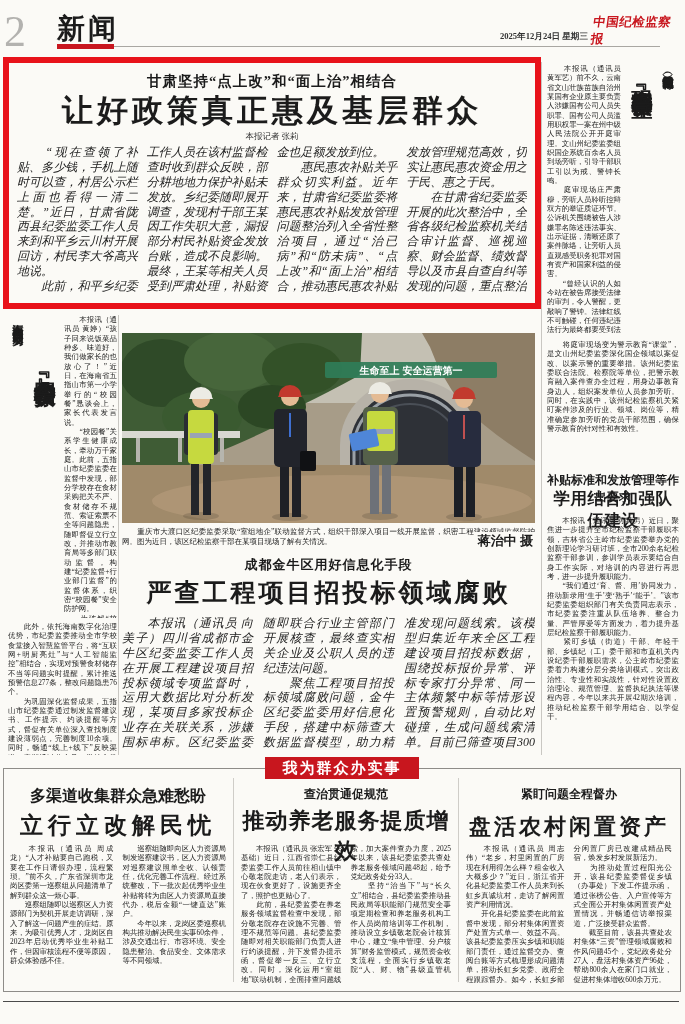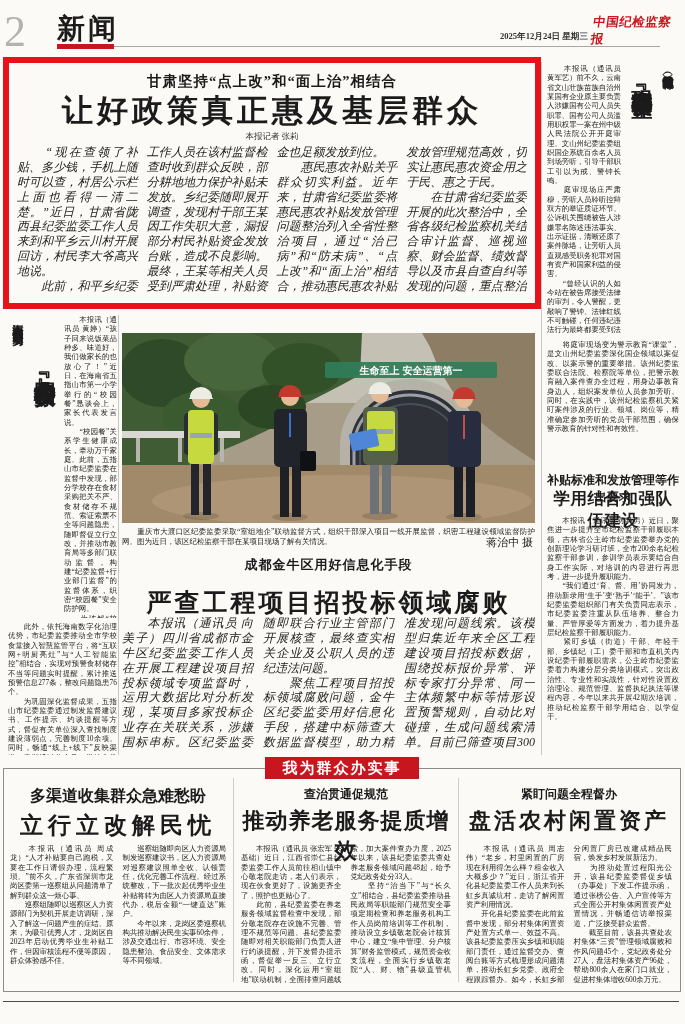--- a/index.html
+++ b/index.html
@@ -7,21 +7,21 @@
         font-family:"Liberation Serif","DejaVu Serif",serif;color:#1b1b1b;}
   .abs{position:absolute;}
   .jt{text-align:justify;text-justify:inter-ideograph;overflow:hidden;}
   .body-text{font-size:12px;line-height:1.24;white-space:pre-wrap;color:#222;font-style:italic;}
   .body-sm{font-size:7.4px;line-height:1.26;white-space:pre-wrap;color:#222;}
   .kicker{font-weight:bold;text-align:center;}
   .headline{font-weight:bold;text-align:center;letter-spacing:4px;}
   .vert{writing-mode:vertical-rl;text-orientation:mixed;}
   .hairline-v{width:1px;background:#c9c7c2;}
   .red{color:#c8161e;}
-  .credit{position:absolute;right:2px;bottom:1px;font-size:11px;font-weight:normal;background:#fbfaf6;padding-left:4px;}
+  .credit{position:absolute;right:2px;bottom:1px;font-size:13px;font-weight:bold;background:#fbfaf6;padding-left:4px;}
   svg text{font-family:"Liberation Sans","DejaVu Sans",sans-serif;}
 </style>
 </head>
 <body>
 
 <div id="page">
 
   <div class="abs" style="left:4px;top:6px;font-size:44px;color:#b3b2af;font-weight:normal;">2</div>
   <div class="abs" style="left:57px;top:10px;font-size:28px;font-weight:bold;letter-spacing:3px;">新闻</div>
   <div class="abs" style="left:57px;top:44px;width:57px;height:5px;background:#c8161e;"></div>
@@ -128,21 +128,21 @@
       </g>
     </svg>
   </div>
   <div class="abs" style="left:122px;top:527px;width:413px;height:24px;">
     <div class="jt" style="font-size:7.5px;line-height:1.35;color:#222;height:24px;overflow:hidden;">　　重庆市大渡口区纪委监委采取“室组地企”联动监督方式，组织干部深入项目一线开展监督，织密工程建设领域监督防护网。图为近日，该区纪检监察干部在某项目现场了解有关情况。</div>
     <div class="credit">蒋治中 摄</div>
   </div>
 
   <div class="abs" style="left:122px;top:556px;width:413px;height:200px;">
     <div class="kicker" style="font-size:13px;letter-spacing:1px;">成都金牛区用好信息化手段</div>
-    <div class="headline" style="font-size:25px;letter-spacing:3px;margin-top:12px;">严查工程项目招投标领域腐败</div>
+    <div class="headline" style="font-size:25px;letter-spacing:3px;margin-top:2px;">严查工程项目招投标领域腐败</div>
     <div class="abs jt body-text" style="left:0;top:60px;width:413px;height:138px;column-count:3;column-gap:10px;">　　本报讯（通讯员 向美子）四川省成都市金牛区纪委监委工作人员在开展工程建设项目招投标领域专项监督时，运用大数据比对分析发现，某项目多家投标企业存在关联关系，涉嫌围标串标。区纪委监委随即联合行业主管部门开展核查，最终查实相关企业及公职人员的违纪违法问题。
 　　聚焦工程项目招投标领域腐败问题，金牛区纪委监委用好信息化手段，搭建中标筛查大数据监督模型，助力精准发现问题线索。该模型归集近年来全区工程建设项目招投标数据，围绕投标报价异常、评标专家打分异常、同一主体频繁中标等情形设置预警规则，自动比对碰撞，生成问题线索清单。目前已筛查项目300余个，发现异常情形45条，立案查处一批典型案件，涉及某水利工程违规插手干预招投标等问题，依法移送司法机关2人，给予党纪政务处分9人。
 　　在严肃查处的同时，该区纪委监委推动职能部门完善招投标管理制度，规范评标专家管理，压缩自由裁量空间，促进招投标活动公开透明、规范有序运行，护航项目建设廉洁高效推进。</div>
   </div>
 
   <div class="abs hairline-v" style="left:541px;top:62px;height:693px;"></div>
 
   <div class="abs" style="left:547px;top:60px;width:132px;height:697px;">
 
     <div class="abs jt body-sm" style="left:0;top:4px;width:74px;height:270px;">　　本报讯（通讯员 黄军艺）前不久，云南省文山壮族苗族自治州某国有企业原主要负责人涉嫌国有公司人员失职罪、国有公司人员滥用职权罪一案在州中级人民法院公开开庭审理。文山州纪委监委组织国企系统百余名人员到场旁听，引导干部职工引以为戒、警钟长鸣。
@@ -178,21 +178,21 @@
   <div class="abs" style="left:241px;top:786px;width:210px;height:198px;">
     <div class="kicker" style="font-size:12px;">查治贯通促规范</div>
     <div class="headline" style="font-size:22px;letter-spacing:1px;margin-top:3px;">推动养老服务提质增效</div>
     <div class="abs jt body-sm" style="left:0;top:58px;width:210px;height:140px;column-count:2;column-gap:9px;">　　本报讯（通讯员 张宏军 朱基础）近日，江西省崇仁县纪委监委工作人员前往相山镇中心敬老院走访，老人们表示，现在伙食更好了，设施更齐全了，照护也更贴心了。
 　　此前，县纪委监委在养老服务领域监督检查中发现，部分敬老院存在设施不完善、管理不规范等问题。县纪委监委随即对相关职能部门负责人进行约谈提醒，并下发督办提示函，督促举一反三、立行立改。同时，深化运用“室组地”联动机制，全面排查问题线索，加大案件查办力度，2025年以来，该县纪委监委共查处养老服务领域问题48起，给予党纪政务处分33人。
 　　坚持“治当下”与“长久立”相结合，县纪委监委推动县民政局等职能部门规范安全事项定期检查和养老服务机构工作人员岗前培训等工作机制，推动设立乡镇敬老院会计核算中心，建立“集中管理、分户核算”财务监管模式，规范资金收支流程，全面实行乡镇敬老院“人、财、物”县级直管机制，持续推动养老服务提质增效。</div>
   </div>
 
   <div class="abs" style="left:466px;top:786px;width:206px;height:198px;">
     <div class="kicker" style="font-size:12px;">紧盯问题全程督办</div>
-    <div class="headline" style="font-size:22px;letter-spacing:3px;margin-top:3px;">盘活农村闲置资产</div>
+    <div class="headline" style="font-size:22px;letter-spacing:3px;margin-top:9px;">盘活农村闲置资产</div>
     <div class="abs jt body-sm" style="left:0;top:58px;width:206px;height:140px;column-count:2;column-gap:9px;">　　本报讯（通讯员 周志伟）“老乡，村里闲置的厂房现在利用得怎么样？租金收入大概多少？”近日，浙江省开化县纪委监委工作人员来到长虹乡真诚坑村，走访了解闲置资产利用情况。
 　　开化县纪委监委在此前监督中发现，部分村集体闲置资产处置方式单一、效益不高。该县纪委监委压实乡镇和职能部门责任，通过监督交办、查阅台账等方式梳理形成问题清单，推动长虹乡党委、政府全程跟踪督办。如今，长虹乡部分闲置厂房已改建成精品民宿，焕发乡村发展新活力。
 　　为推动处置过程阳光公开，该县纪委监委督促乡镇（办事处）下发工作提示函，通过张榜公告、入户宣传等方式全面公开村集体闲置资产处置情况，并畅通信访举报渠道，广泛接受群众监督。
 　　截至目前，该县共查处农村集体“三资”管理领域腐败和作风问题45个，党纪政务处分27人，盘活村集体资产96处，帮助800余人在家门口就业，促进村集体增收600余万元。</div>
   </div>
 
   <div class="abs" style="left:3px;top:1001px;width:676px;height:1px;background:#4a4a4a;"></div>
 
 </div>
 

